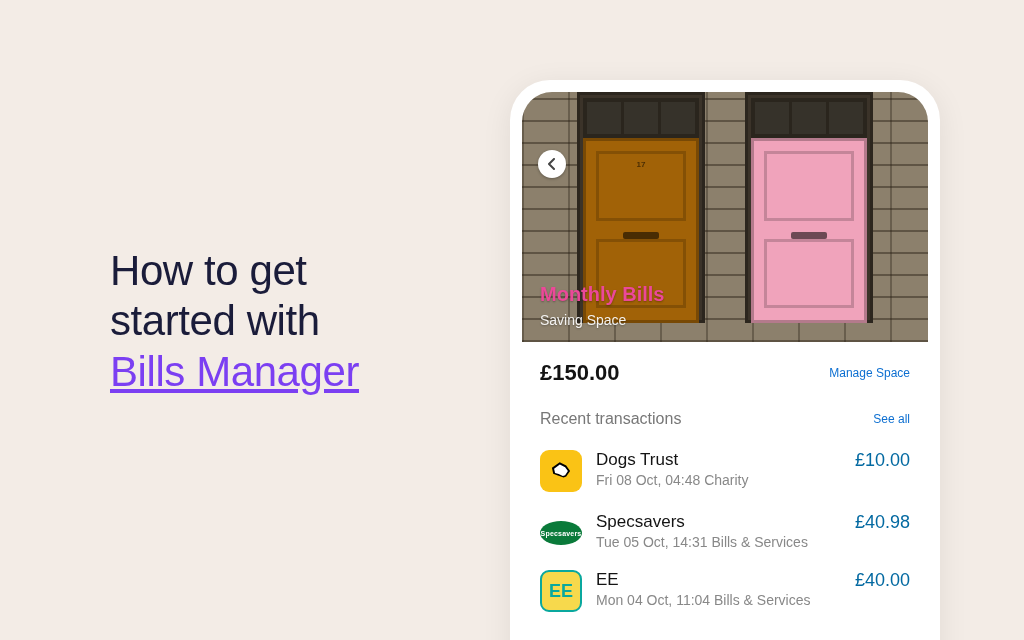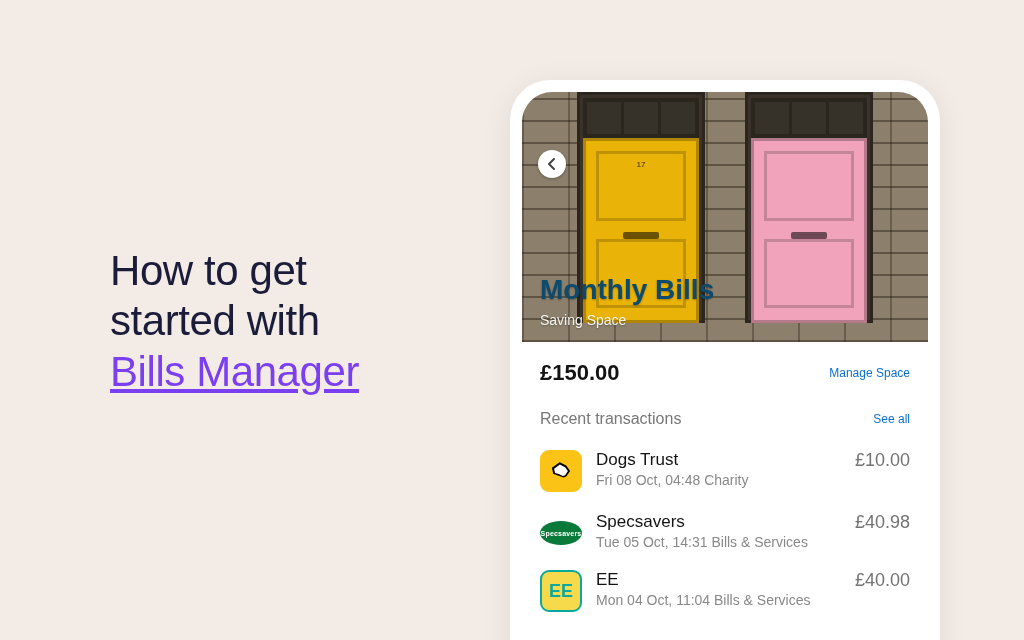--- a/index.html
+++ b/index.html
@@ -84,21 +84,21 @@
     flex:1; border-right: 3px solid #2a251d;
     background: rgba(255,255,255,0.04);
   }
   .transom span:last-child { border-right:none; }
   .door {
     width: 100%; height: 185px;
     border: 3px solid rgba(0,0,0,0.25);
     display:flex; flex-direction:column;
     padding: 10px 10px 12px 10px;
   }
-  .door.peach { background: #eab308; }
+  .door.peach { background: #a16207; }
   .door.pink  { background: #f0a3bb; }
   .door .panel {
     flex:1;
     border: 3px solid rgba(0,0,0,0.18);
     margin-bottom: 8px;
     position: relative;
   }
   .door .panel:last-child { margin-bottom: 0; }
   .door .num {
     position:absolute; top:6px; left:50%; transform:translateX(-50%);
@@ -117,22 +117,22 @@
     width: 28px; height: 28px;
     border-radius: 50%;
     background: #ffffff;
     display:flex; align-items:center; justify-content:center;
     z-index: 3;
     box-shadow: 0 1px 3px rgba(0,0,0,0.3);
   }
   .back-btn svg { width: 10px; height: 12px; }
   .hero-title {
     position:absolute; left: 18px; bottom: 36px;
-    color: #0c4a6e;
-    font-size: 28px; font-weight: 600;
+    color: #ec4899;
+    font-size: 20px; font-weight: 600;
     text-shadow: 0 1px 2px rgba(0,0,0,0.3);
     z-index:3;
   }
   .hero-sub {
     position:absolute; left: 18px; bottom: 14px;
     color: rgba(255,255,255,0.92);
     font-size: 14px; font-weight: 500;
     text-shadow: 0 1px 2px rgba(0,0,0,0.3);
     z-index:3;
   }
@@ -172,21 +172,21 @@
     z-index:1;
   }
   .logo.spec {
     background:#0a7a3a; border-radius: 50%/50%; height:24px; margin-top:9px;
     font-size:7px; letter-spacing:0.2px;
   }
   .logo.ee { background:#f7d94c; color:#0aa89e; font-size:18px; font-weight:800; border:2px solid #0aa89e; }
   .txn .mid { flex:1; }
   .txn .name { font-size: 17px; color:#141414; font-weight:500; }
   .txn .meta { font-size: 14px; color:#888; margin-top:2px; }
-  .txn .amt { font-size: 18px; color:#737373; font-weight:500; }
+  .txn .amt { font-size: 18px; color:#0369a1; font-weight:500; }
 </style>
 </head>
 <body>
 
 <div class="page-heading">
   <span>How to get</span><br>
   <span>started with</span><br>
   <span class="accent">Bills Manager</span>
 </div>
 

